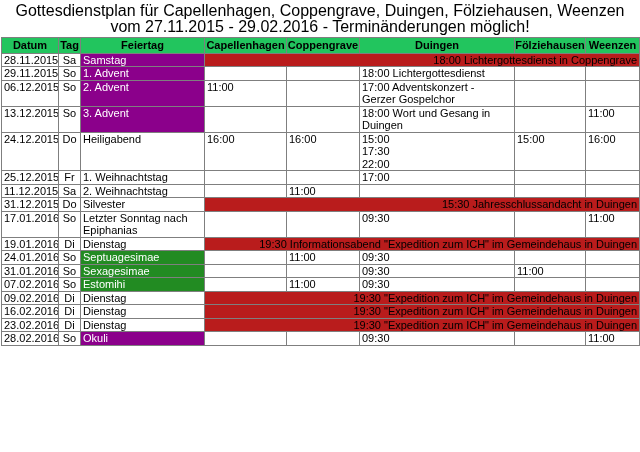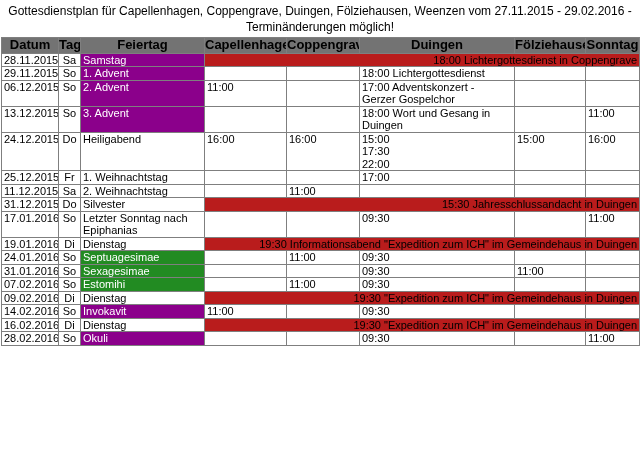--- a/index.html
+++ b/index.html
@@ -3,43 +3,43 @@
 <meta charset="utf-8">
 <style>
   html,body{margin:0;padding:0;}
   body{
     width:640px;height:452px;background:#ffffff;
     font-family:"Liberation Sans",sans-serif;color:#000;
     -webkit-font-smoothing:antialiased;
   }
   .page-title{
     width:636px;margin:0 auto;padding-top:3px;
-    text-align:center;font-size:12px;line-height:16px;
+    text-align:center;font-size:16px;line-height:16px;
   }
   table.schedule{
     width:638px;margin:2px 1px 0 1px;
     border-collapse:collapse;table-layout:fixed;
     font-size:11px;line-height:12.5px;
   }
   col.w-date{width:57px}
   col.w-day{width:22px}
   col.w-holiday{width:124px}
   col.w-cap{width:82px}
   col.w-cop{width:73px}
   col.w-dui{width:155px}
   col.w-foe{width:71px}
   col.w-wee{width:54px}
   th,td{
     border:1px solid #7f7f7f;
     padding:0 2px;vertical-align:top;
     overflow:hidden;white-space:normal;
   }
   thead th{
-    background:#737373;font-weight:bold;text-align:center;
-    font-size:13px;padding:1px 0;
+    background:#22c55e;font-weight:bold;text-align:center;
+    font-size:11px;padding:1px 0;
   }
   td.c-date{white-space:nowrap;margin-top:8px;}
   td.c-day{text-align:center;padding:0;}
   td.c-holiday{}
   td.c-holiday.hl-purple{background:#8b008b;color:#ffffff;}
   td.c-holiday.hl-green{background:#228b22;color:#ffffff;}
   td.c-span{background:#b91c1c;text-align:right;}
   td.c-time{}
 </style>
 </head>
@@ -60,21 +60,21 @@
   </colgroup>
   <thead>
     <tr>
       <th>Datum</th>
       <th>Tag</th>
       <th>Feiertag</th>
       <th>Capellenhagen</th>
       <th>Coppengrave</th>
       <th>Duingen</th>
       <th>Fölziehausen</th>
-      <th>Sonntag</th>
+      <th>Weenzen</th>
     </tr>
   </thead>
   <tbody>
       <tr>
         <td class="c-date">28.11.2015</td>
         <td class="c-day">Sa</td>
         <td class="c-holiday hl-purple">Samstag</td>
         <td class="c-span" colspan="5">18:00 Lichtergottesdienst in Coppengrave</td>
       </tr>
       <tr>
@@ -233,35 +233,27 @@
         <td class="c-time"></td>
         <td class="c-time"></td>
       </tr>
       <tr>
         <td class="c-date">09.02.2016</td>
         <td class="c-day">Di</td>
         <td class="c-holiday">Dienstag</td>
         <td class="c-span" colspan="5">19:30 "Expedition zum ICH" im Gemeindehaus in Duingen</td>
       </tr>
       <tr>
-        <td class="c-date">14.02.2016</td>
-        <td class="c-day">So</td>
-        <td class="c-holiday hl-purple">Invokavit</td>
-        <td class="c-time">
-          <div>11:00</div>
-        </td>
-        <td class="c-time"></td>
-        <td class="c-time">
-          <div>09:30</div>
-        </td>
-        <td class="c-time"></td>
-        <td class="c-time"></td>
-      </tr>
-      <tr>
         <td class="c-date">16.02.2016</td>
+        <td class="c-day">Di</td>
+        <td class="c-holiday">Dienstag</td>
+        <td class="c-span" colspan="5">19:30 "Expedition zum ICH" im Gemeindehaus in Duingen</td>
+      </tr>
+      <tr>
+        <td class="c-date">23.02.2016</td>
         <td class="c-day">Di</td>
         <td class="c-holiday">Dienstag</td>
         <td class="c-span" colspan="5">19:30 "Expedition zum ICH" im Gemeindehaus in Duingen</td>
       </tr>
       <tr>
         <td class="c-date">28.02.2016</td>
         <td class="c-day">So</td>
         <td class="c-holiday hl-purple">Okuli</td>
         <td class="c-time"></td>
         <td class="c-time"></td>

